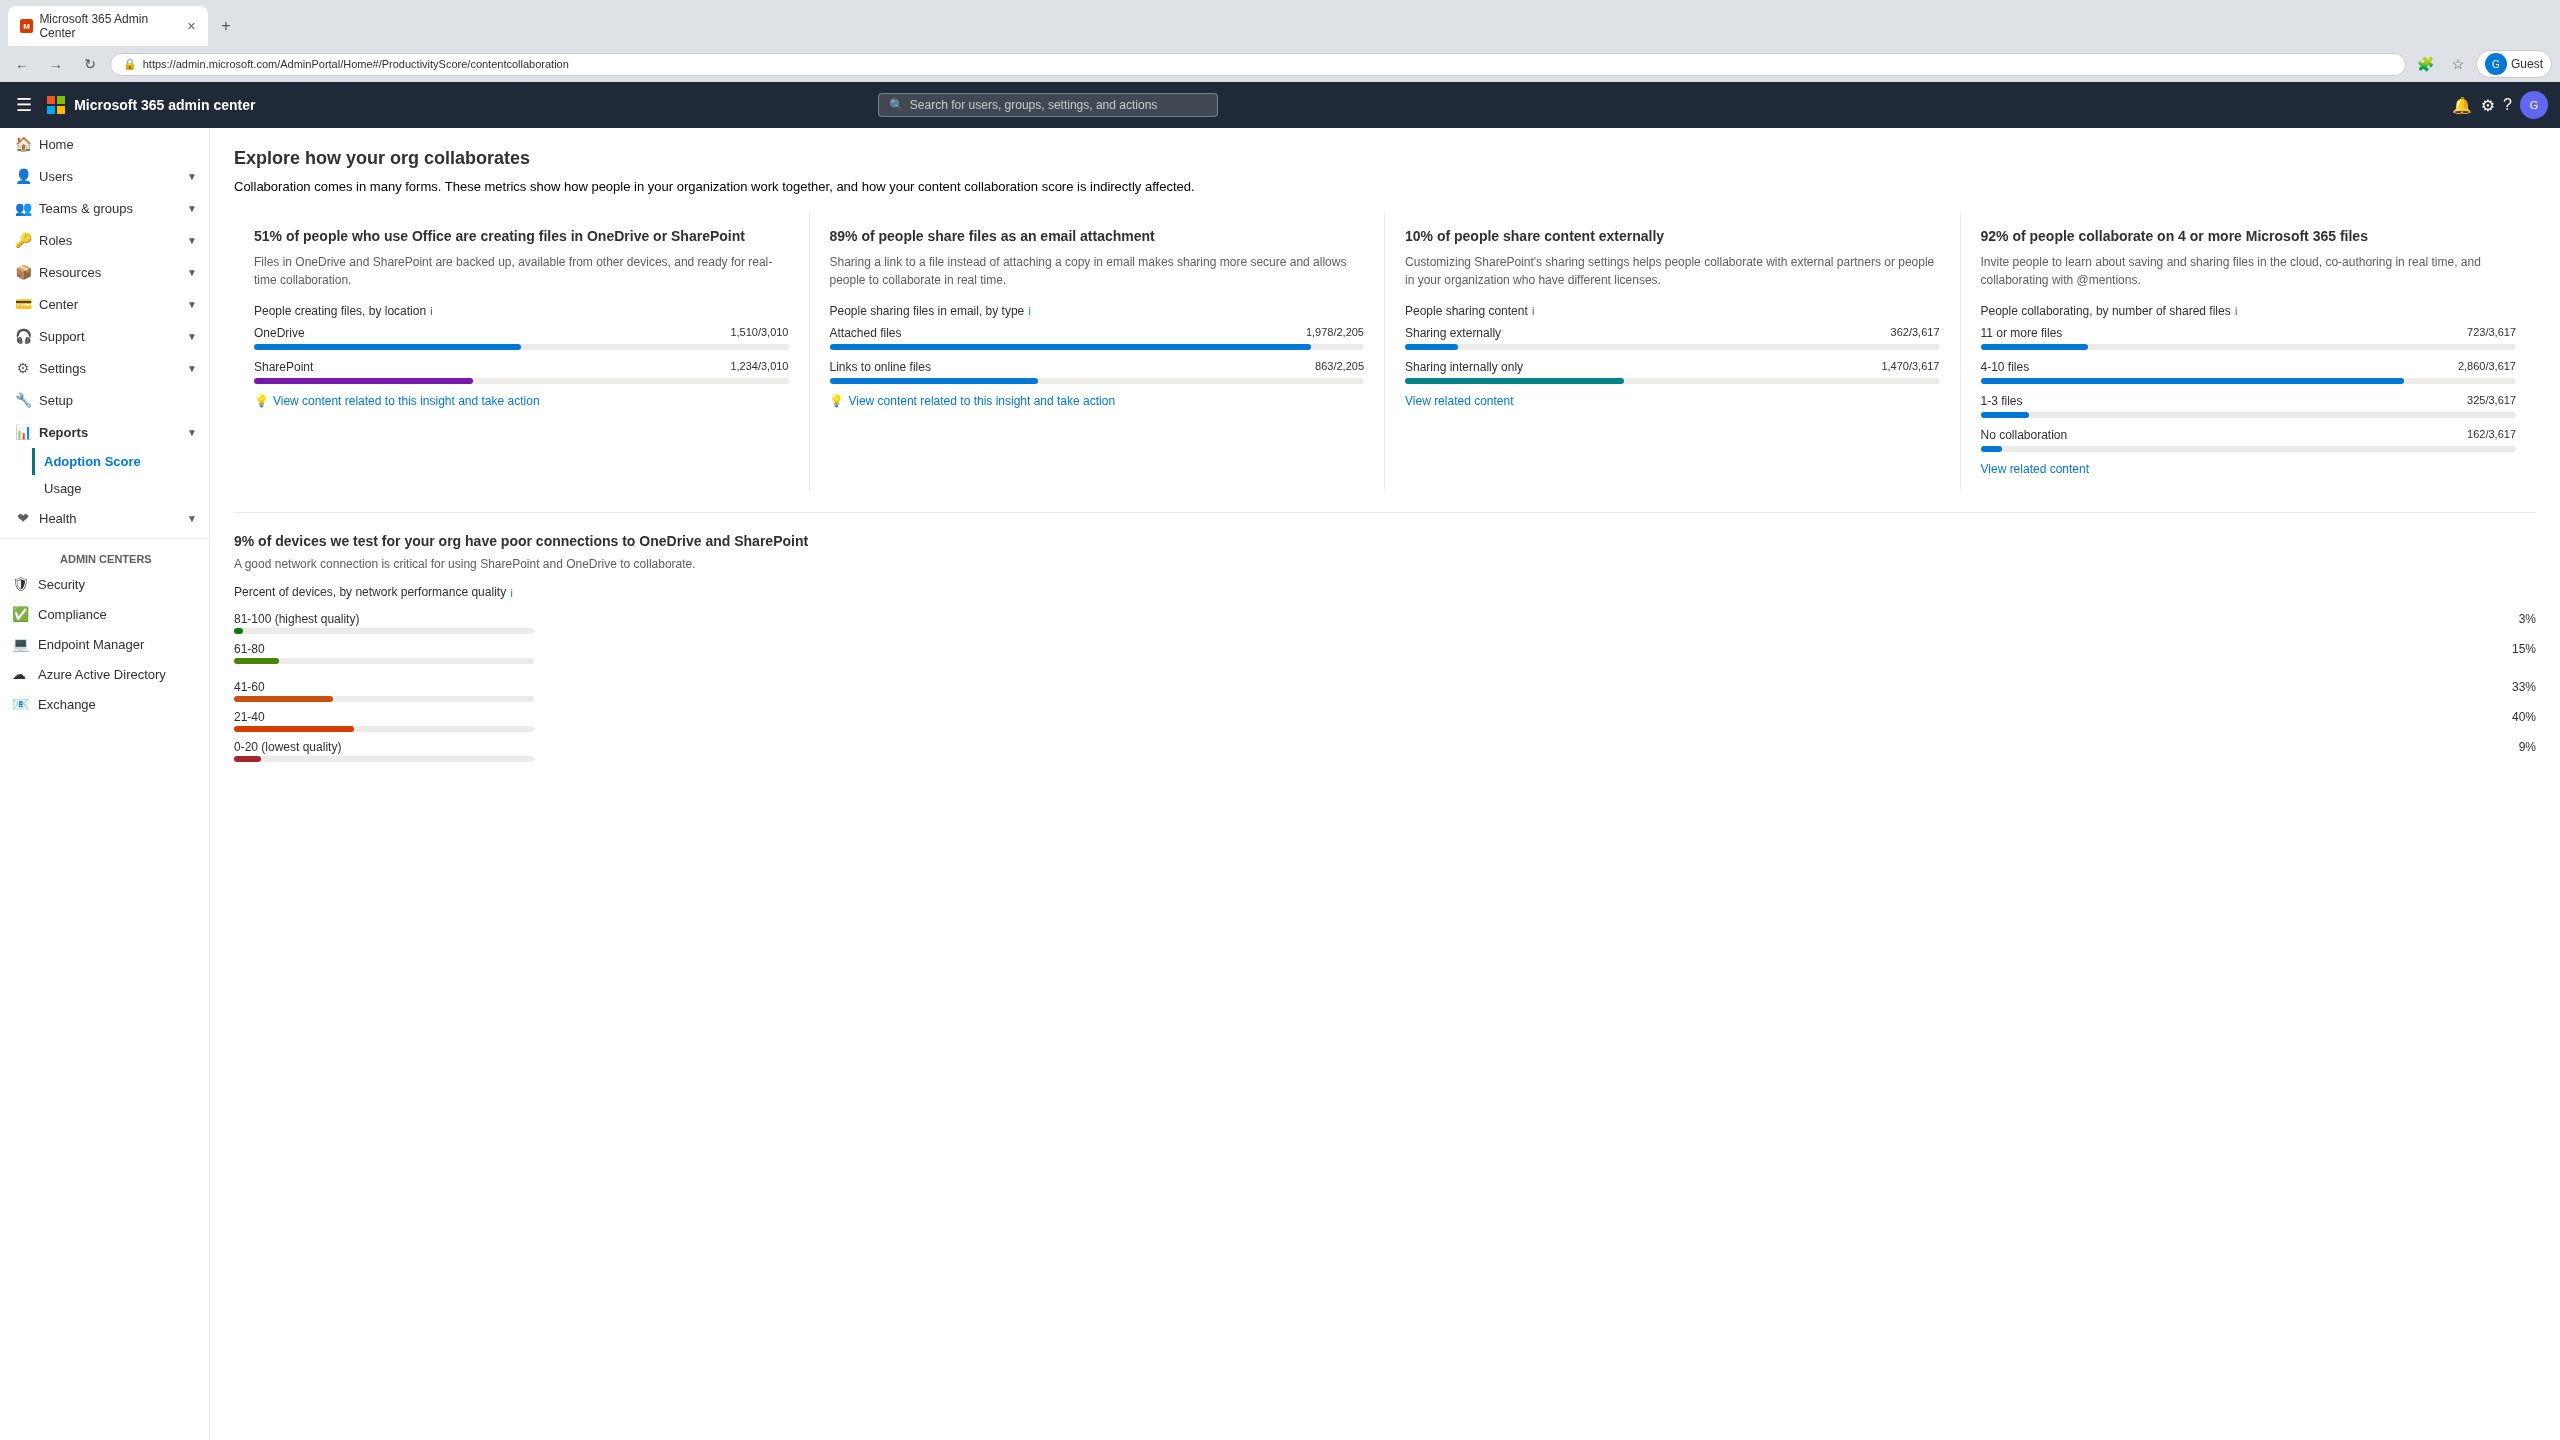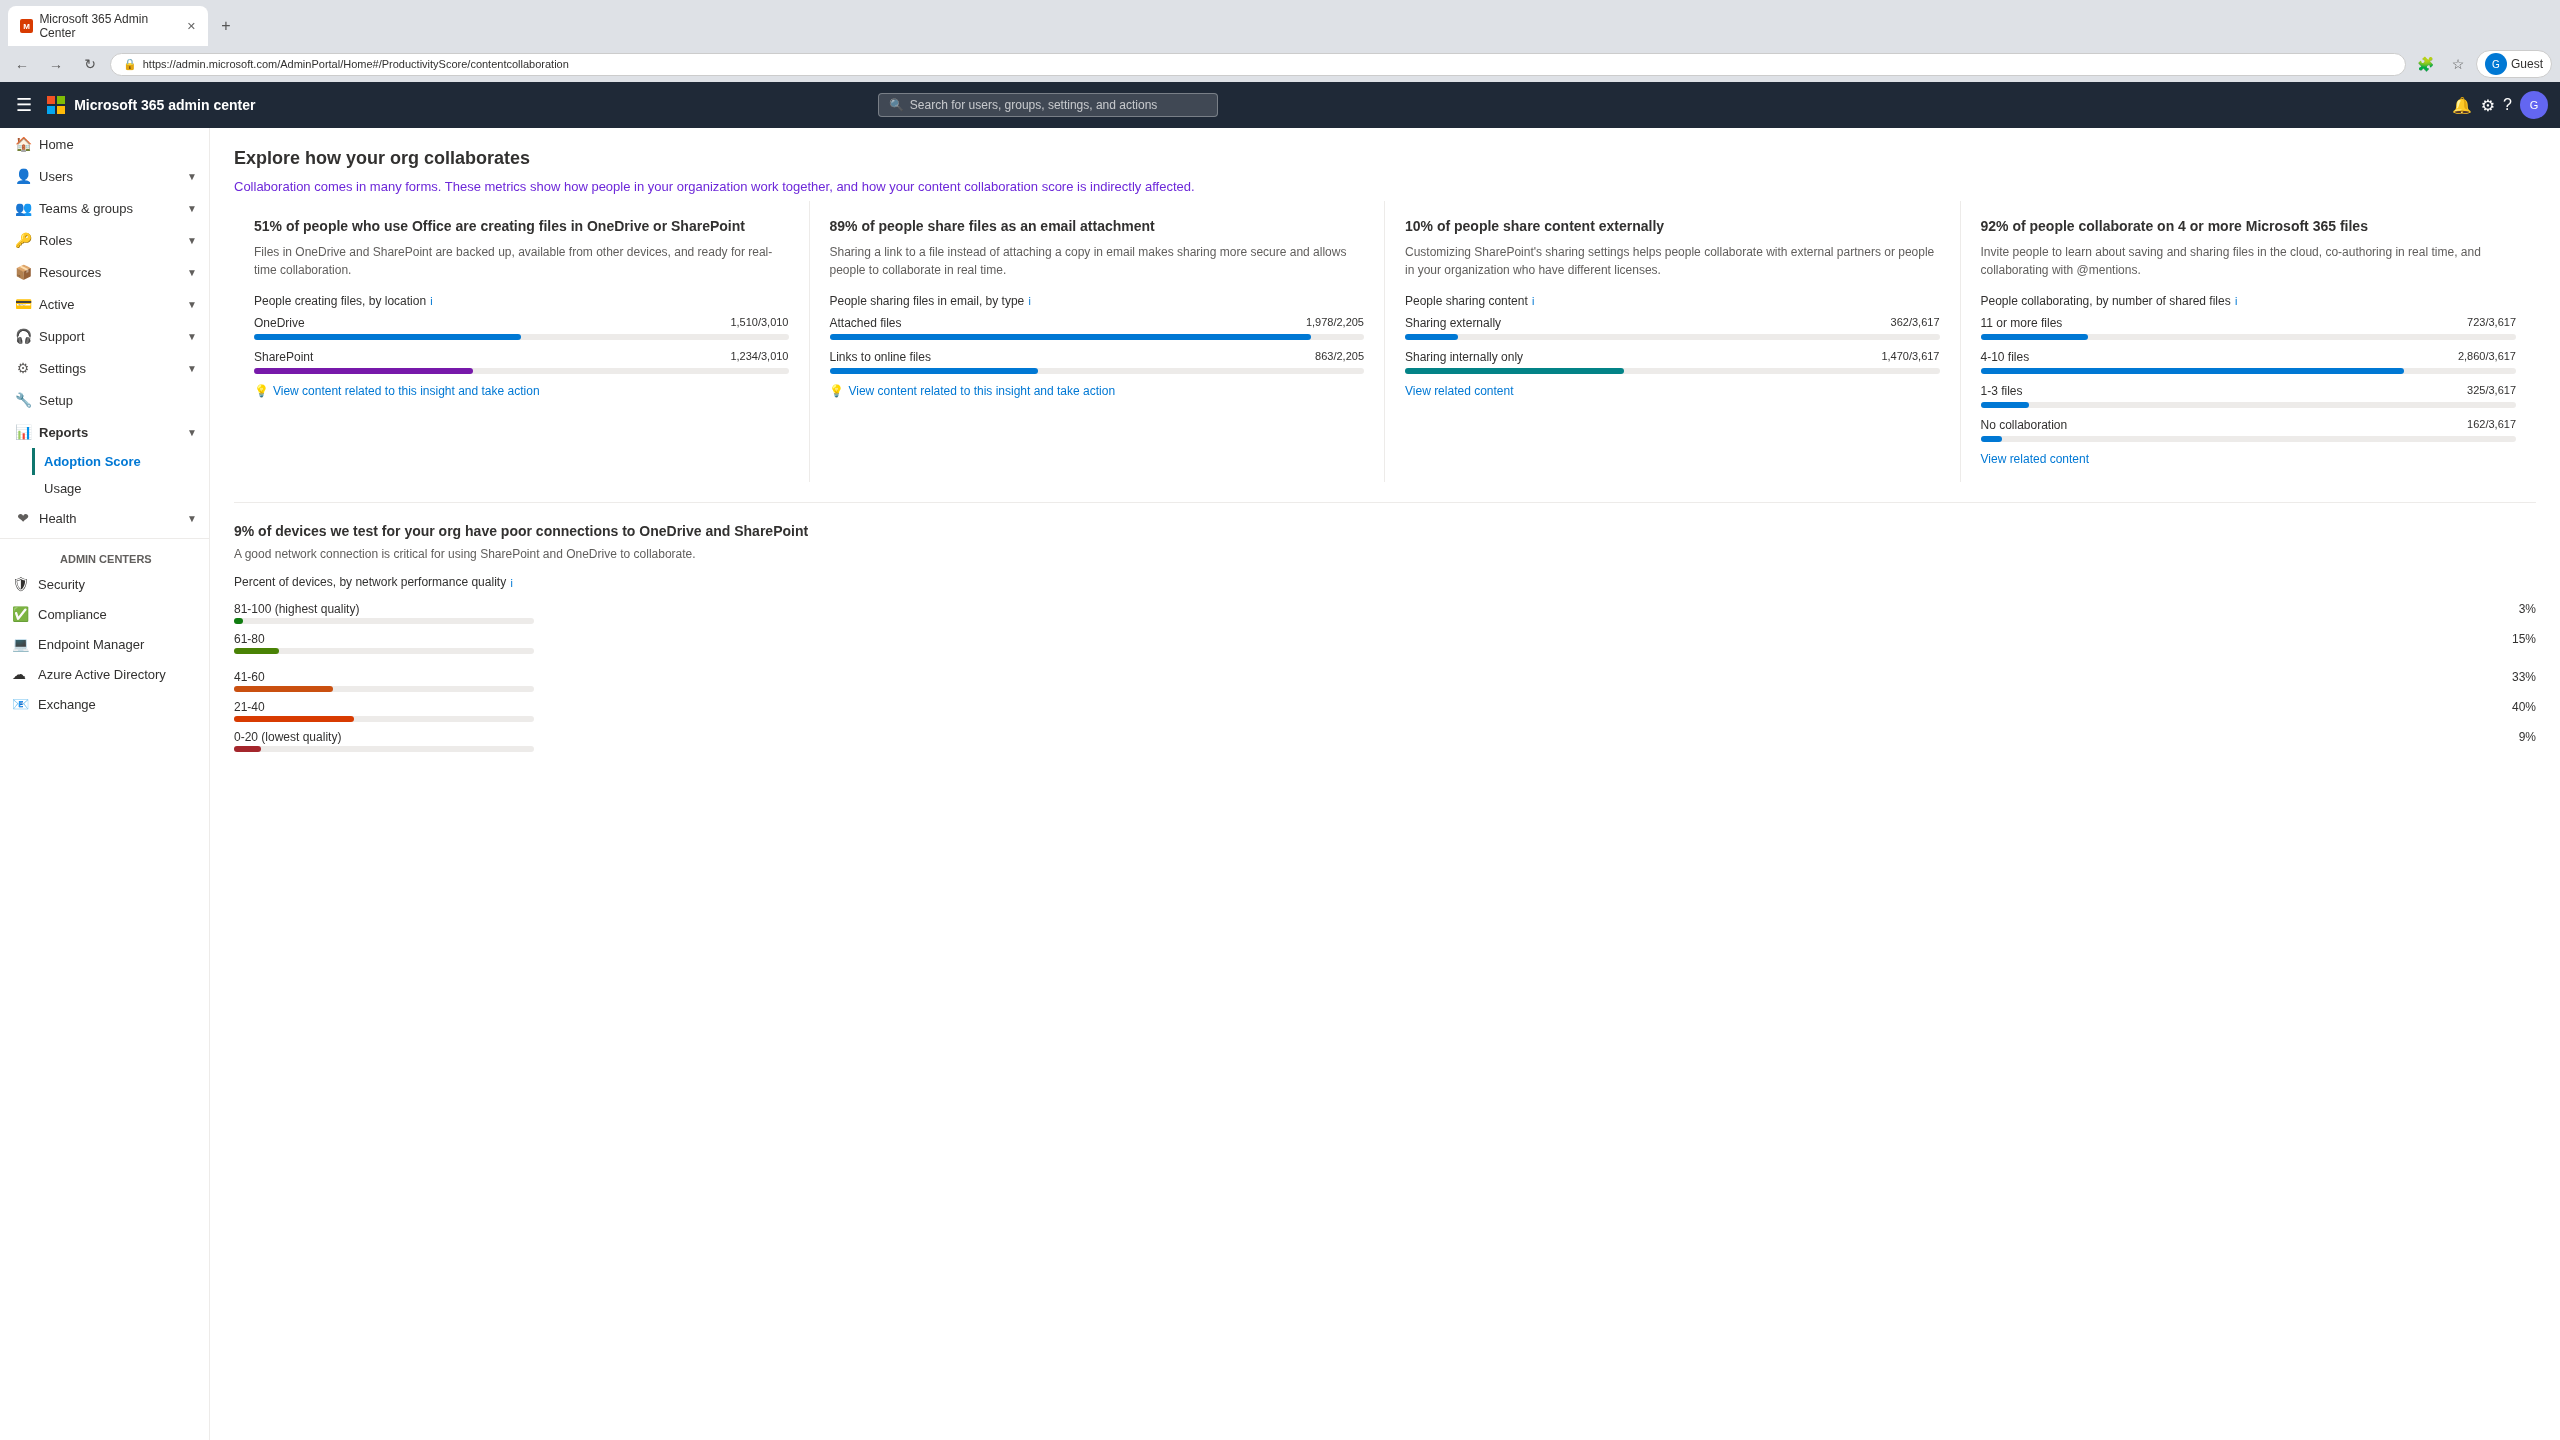--- a/index.html
+++ b/index.html
@@ -48,21 +48,21 @@
     .sidebar-sub-item { padding: 6px 12px; cursor: pointer; font-size: 13px; color: #323130; display: flex; align-items: center; }
     .sidebar-sub-item.active { color: #0078d4; font-weight: 600; border-left: 3px solid #0f766e; padding-left: 9px; margin-left: 0; }
     .sidebar-divider { height: 1px; background: #edebe9; margin: 4px 0; }
     .sidebar-section-label { padding: 10px 12px 4px; font-size: 11px; font-weight: 600; color: #605e5c; text-transform: uppercase; margin-left: 48px; }
     .sidebar-admin-item { display: flex; align-items: center; padding: 7px 12px; cursor: pointer; font-size: 13px; gap: 8px; }
     .sidebar-admin-item .icon { width: 18px; font-size: 14px; }
 
     
     .content { flex: 1; overflow-y: auto; background: white; padding: 20px 24px; }
     .page-title { font-size: 18px; font-weight: 600; margin-bottom: 8px; color: #323130; }
-    .page-subtitle { font-size: 13px; color: #6d28d9; margin-bottom: 4px; line-height: 1.5; }
+    .page-subtitle { font-size: 13px; color: #000000; margin-bottom: 14px; line-height: 1.5; }
     .section-divider { border: none; border-top: 1px solid #edebe9; margin: 20px 0; }
 
     
     .cards-grid { display: grid; grid-template-columns: repeat(4, 1fr); gap: 0; }
     .card { padding: 16px 20px; border-right: 1px solid #edebe9; }
     .card:last-child { border-right: none; }
     .card-title { font-size: 14px; font-weight: 600; color: #323130; margin-bottom: 8px; line-height: 1.3; }
     .card-desc { font-size: 12px; color: #605e5c; line-height: 1.5; margin-bottom: 14px; }
     .metric-label { font-size: 12px; color: #323130; margin-bottom: 8px; display: flex; align-items: flex-end; gap: 4px; }
     .metric-info { color: #0078d4; font-size: 11px; cursor: pointer; }
@@ -169,21 +169,21 @@
         <span>Roles</span>
         <span class="chevron">▼</span>
       </div>
       <div class="sidebar-item">
         <span class="icon">📦</span>
         <span>Resources</span>
         <span class="chevron">▼</span>
       </div>
       <div class="sidebar-item">
         <span class="icon">💳</span>
-        <span>Active</span>
+        <span>Center</span>
         <span class="chevron">▼</span>
       </div>
       <div class="sidebar-item">
         <span class="icon">🎧</span>
         <span>Support</span>
         <span class="chevron">▼</span>
       </div>
       <div class="sidebar-item">
         <span class="icon">⚙</span>
         <span>Settings</span>

